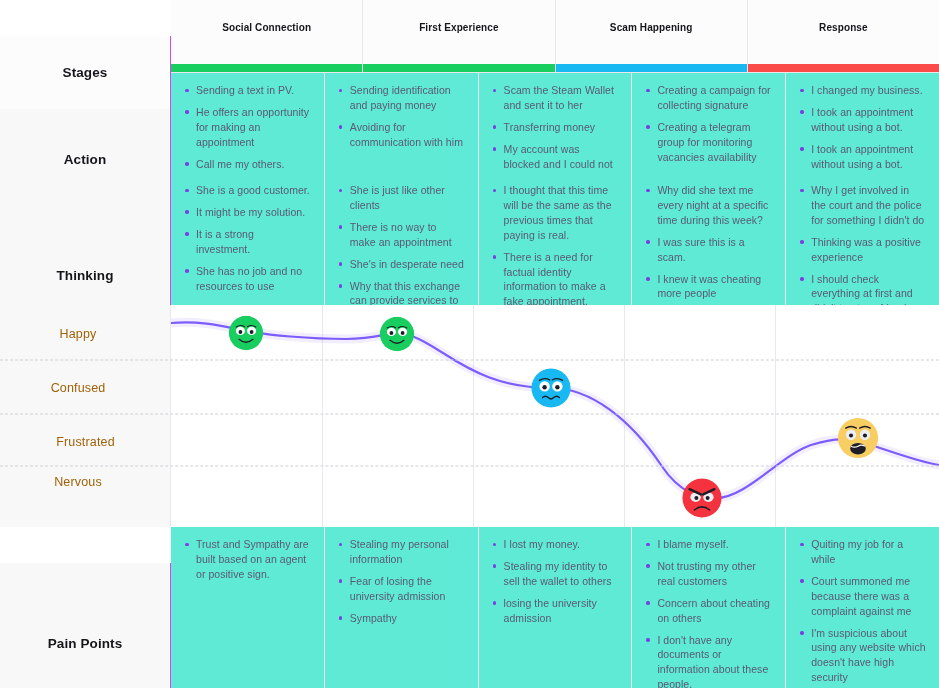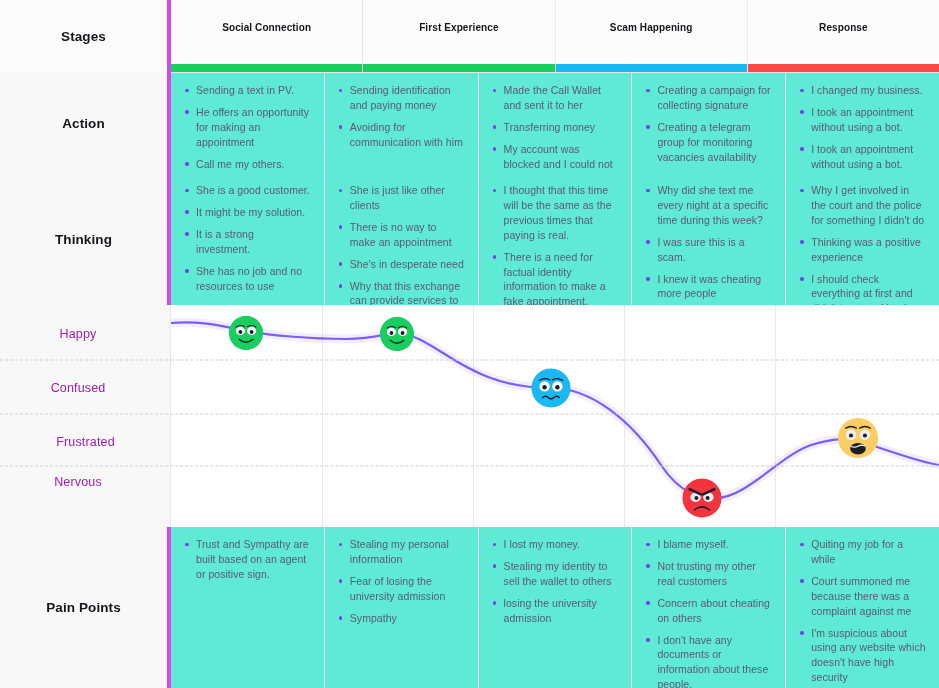--- a/index.html
+++ b/index.html
@@ -14,23 +14,24 @@
     width: 939px; height: 688px;
     background: #ffffff;
   }
 
   
   .row { position: absolute; left: 0; width: 939px; display: flex; }
   .label-cell {
     width: 171px; flex: 0 0 171px;
     background: #f8f8f9;
     display: flex; align-items: center; justify-content: center;
-    border-right: 4px solid #d946ef;
+    border-right: 1px solid #d946ef;
     font-weight: bold; font-size: 13.5px; color: #15151c;
     letter-spacing: .1px;
+    margin-top: 36px;
   }
   .col-cell {
     flex: 1 1 0; min-width: 0;
     background: #5eead4;
     border-right: 1px solid #e9e9ec;
     position: relative;
   }
   .col-cell:last-child { border-right: none; }
 
   
@@ -96,21 +97,21 @@
   }
   #emotion-label-col {
     position: absolute; left: 0; top: 0;
     width: 171px; height: 222px;
     background: #f8f8f9;
     border-right: 1px solid #e9e9ec;
   }
   .emo-label {
     position: absolute; left: 0; width: 156px;
     text-align: center;
-    font-size: 12.5px; color: #a21caf;
+    font-size: 12.5px; color: #a16207;
     letter-spacing: .15px;
     transform: translateY(-50%);
   }
   #emotion-plot {
     position: absolute; left: 171px; top: 0;
     width: 768px; height: 222px;
     background: #ffffff;
   }
   .plot-vline {
     position: absolute; top: 0; height: 222px;
@@ -169,21 +170,21 @@
         </ul>
       </div>
     <div class="col-cell">
         <ul class="bullets">
           <li>Sending identification and paying money</li>
           <li>Avoiding for communication with him</li>
         </ul>
       </div>
     <div class="col-cell">
         <ul class="bullets">
-          <li>Made the Call Wallet and sent it to her</li>
+          <li>Scam the Steam Wallet and sent it to her</li>
           <li>Transferring money</li>
           <li>My account was blocked and I could not withdraw the money.</li>
         </ul>
       </div>
     <div class="col-cell">
         <ul class="bullets">
           <li>Creating a campaign for collecting signature</li>
           <li>Creating a telegram group for monitoring vacancies availability</li>
           <li>Reported that particular ID of the bot on Instagram</li>
         </ul>

